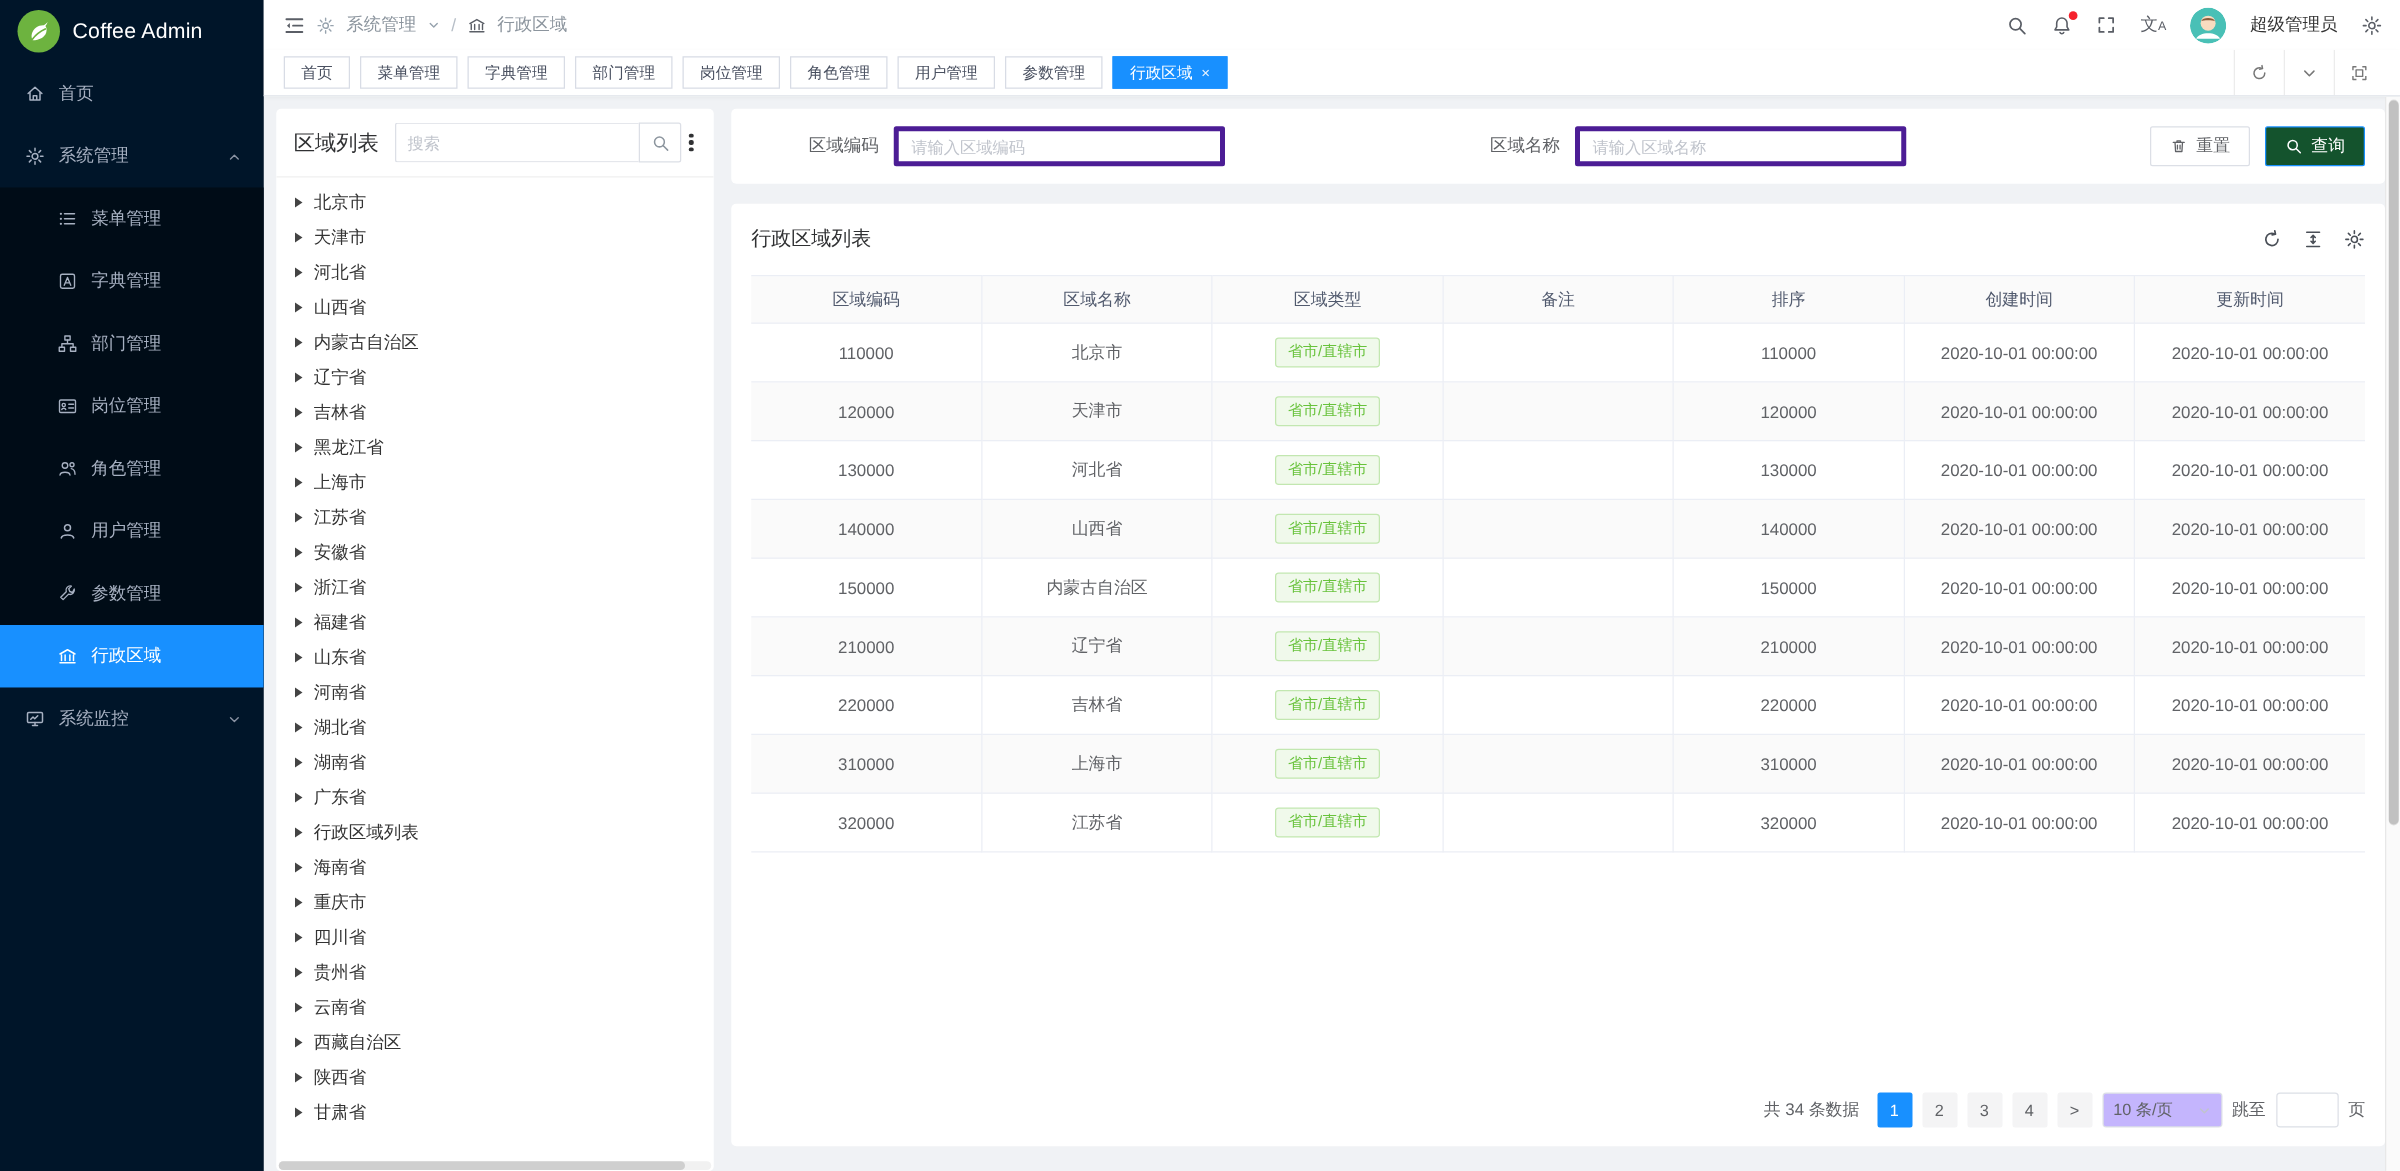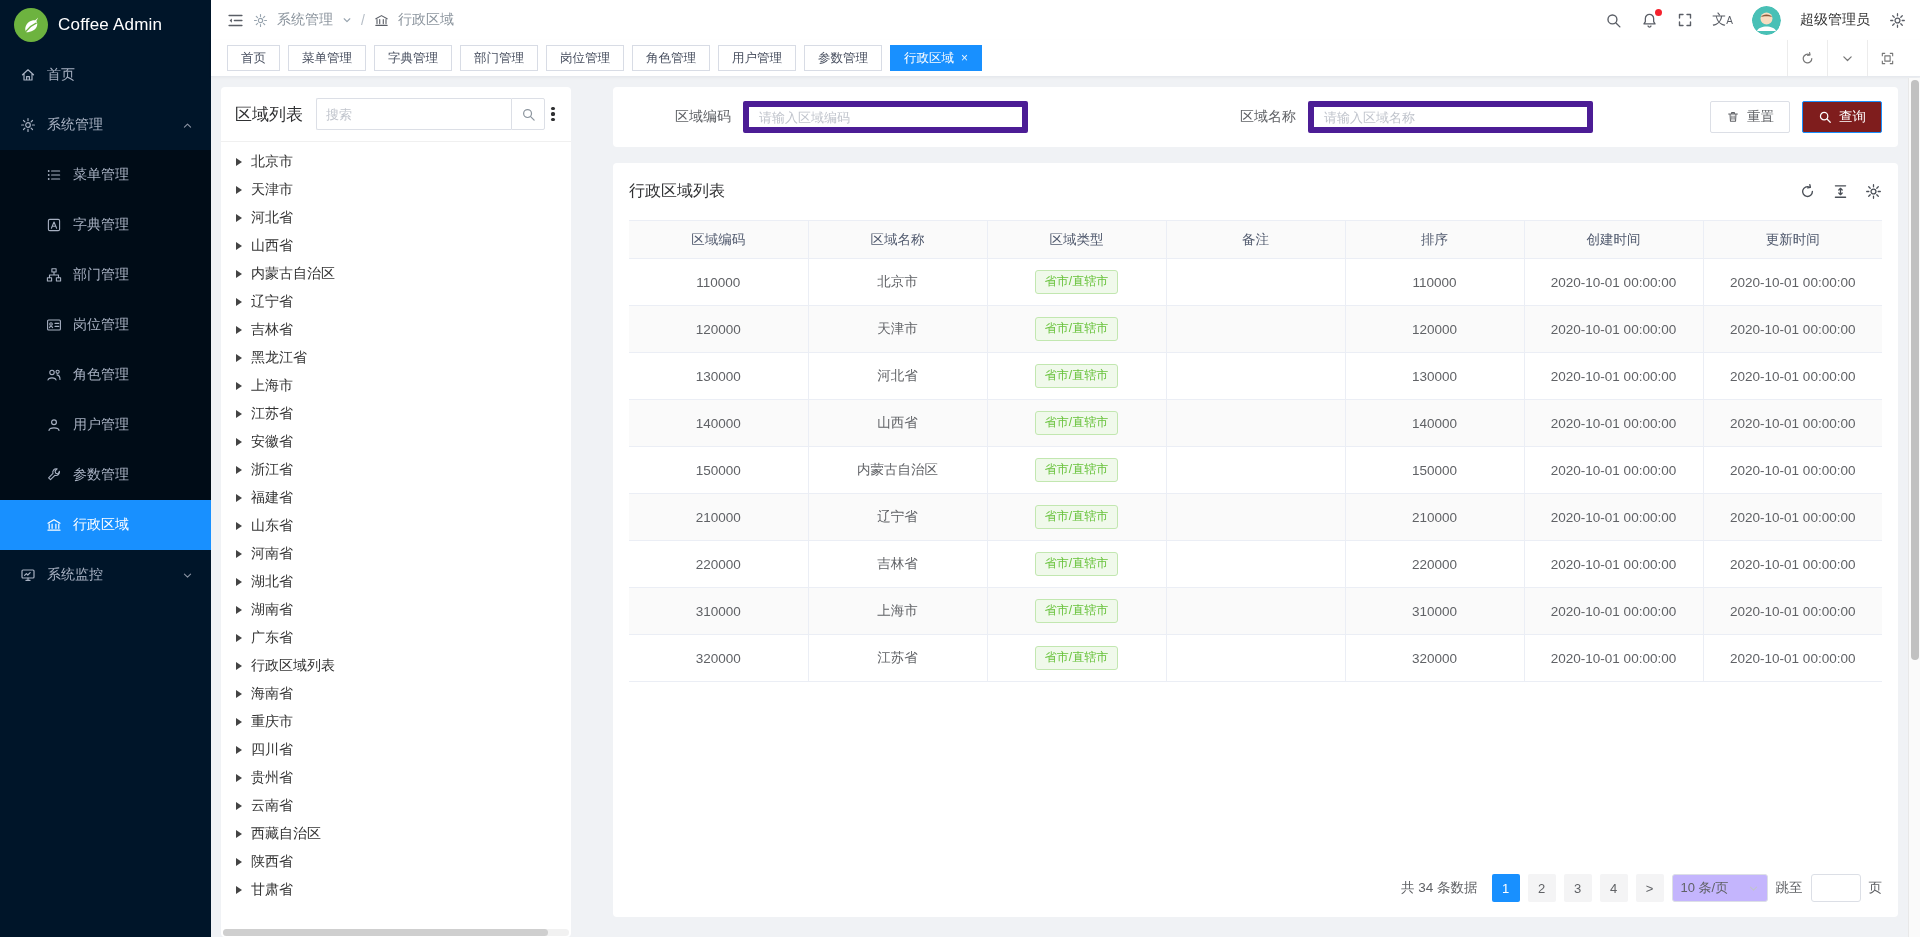--- a/index.html
+++ b/index.html
@@ -38,47 +38,47 @@
 
   
   .tabbar { height:37px; background:#fff; border-bottom:1px solid #e6e9ee; display:flex; align-items:center; padding:0 0 0 16px; gap:8px; flex-shrink:0; box-shadow:0 1px 3px rgba(0,0,0,.04); position:relative; }
   .tab { height:26px; padding:0 13px; border:1px solid #d8dce5; background:#fff; color:#495060; font-size:12.5px; display:flex; align-items:center; gap:7px; cursor:pointer; white-space:nowrap; }
   .tab.active { background:#1890ff; border-color:#1890ff; color:#fff; }
   .tab-close { font-size:12px; line-height:1; color:#eaf4ff; cursor:pointer; }
   .tab-controls { position:absolute; right:13px; top:0; height:100%; display:flex; }
   .tctl { width:40px; height:100%; border-left:1px solid #ececec; display:flex; align-items:center; justify-content:center; color:#777; cursor:pointer; background:#fff; }
 
   
-  .content { flex:1; display:flex; gap:14px; padding:10px 22px 0 10px; overflow:hidden; }
+  .content { flex:1; display:flex; gap:14px; padding:10px 12px 0 10px; overflow:hidden; }
 
   .tree-panel { width:350px; background:#fff; border-radius:4px; flex-shrink:0; display:flex; flex-direction:column; overflow:hidden; position:relative; }
   .tree-header { display:flex; align-items:center; padding:11px 10px 11px 14px; border-bottom:1px solid #f0f0f0; flex-shrink:0; }
   .tree-title { font-size:17px; color:#303133; white-space:nowrap; }
   .search-group { flex:1; display:flex; margin-left:13px; }
   .search-input { flex:1; min-width:0; height:32px; border:1px solid #dcdfe6; border-right:none; border-radius:2px 0 0 2px; padding:0 9px; font-size:13px; color:#606266; outline:none; }
   .search-input::placeholder { color:#c0c4cc; }
   .search-btn { width:34px; height:32px; border:1px solid #dcdfe6; border-radius:0 2px 2px 0; background:#fff; display:flex; align-items:center; justify-content:center; color:#8c959e; cursor:pointer; }
   .dots-btn { width:24px; display:flex; flex-direction:column; align-items:center; gap:2.5px; padding:4px 0; cursor:pointer; }
   .dots-btn i { width:3.2px; height:3.2px; border-radius:50%; background:#303133; }
   .tree-list { flex:1; overflow:hidden; padding-top:6px; }
   .tree-item { height:28px; display:flex; align-items:center; padding-left:15px; gap:9px; color:#333; font-size:14px; cursor:pointer; white-space:nowrap; }
   .caret { width:0; height:0; border-left:6px solid #444; border-top:4.5px solid transparent; border-bottom:4.5px solid transparent; flex-shrink:0; }
   .tree-hscroll { position:absolute; left:2px; right:2px; bottom:1px; height:7px; border-radius:4px; background:#f1f1f1; }
   .tree-hscroll i { display:block; width:94%; height:100%; border-radius:4px; background:#cfcfcf; }
 
-  .right-col { flex:1; min-width:0; display:flex; flex-direction:column;margin-left:28px; }
+  .right-col { flex:1; min-width:0; display:flex; flex-direction:column; }
 
   .filter-card { background:#fff; border-radius:4px; height:60px; display:flex; align-items:center; padding:0 16px; flex-shrink:0; }
   .f-item { display:flex; align-items:center; }
   .f-item label { color:#606266; font-size:14px; margin-right:12px; white-space:nowrap; }
-  .f-input { width:285px; height:32px; border:6px solid #4c1d95; border-radius:2px; padding:0 10px; font-size:13px; color:#4d7c0f; outline:none; }
+  .f-input { width:265px; height:32px; border:4px solid #4c1d95; border-radius:2px; padding:0 10px; font-size:13px; color:#4d7c0f; outline:none; }
   .f-input::placeholder { color:#c0c4cc; }
   .f-buttons { margin-left:auto; display:flex; gap:12px; }
   .btn { height:32px; border-radius:2px; font-size:13.5px; display:inline-flex; align-items:center; gap:7px; padding:0 15px; cursor:pointer; border:1px solid #dcdfe6; background:#fff; color:#606266; font-family:inherit; }
-  .btn-primary { background:#7f1d1d; border-color:#1890ff; color:#fff; }
+  .btn-primary { background:#14532d; border-color:#1890ff; color:#fff; }
 
   .table-card { background:#fff; border-radius:4px; flex:1; margin-top:16px; margin-bottom:20px; display:flex; flex-direction:column; padding:0 16px; min-height:0; }
   .card-header { height:57px; display:flex; align-items:center; justify-content:space-between; flex-shrink:0; }
   .card-title { font-size:16px; color:#303133; }
   .card-tools { display:flex; gap:16px; color:#4a4f57; }
   .card-tools .ct { display:inline-flex; cursor:pointer; }
 
   table.grid { width:100%; border-collapse:collapse; table-layout:fixed; }
   .grid th { background:#fafafa; height:38px; font-weight:500; font-size:13.5px; color:#515a6e; border:1px solid #ebeef5; }
   .grid td { height:47px; text-align:center; font-size:13.5px; color:#606266; border:1px solid #ebeef5; }

